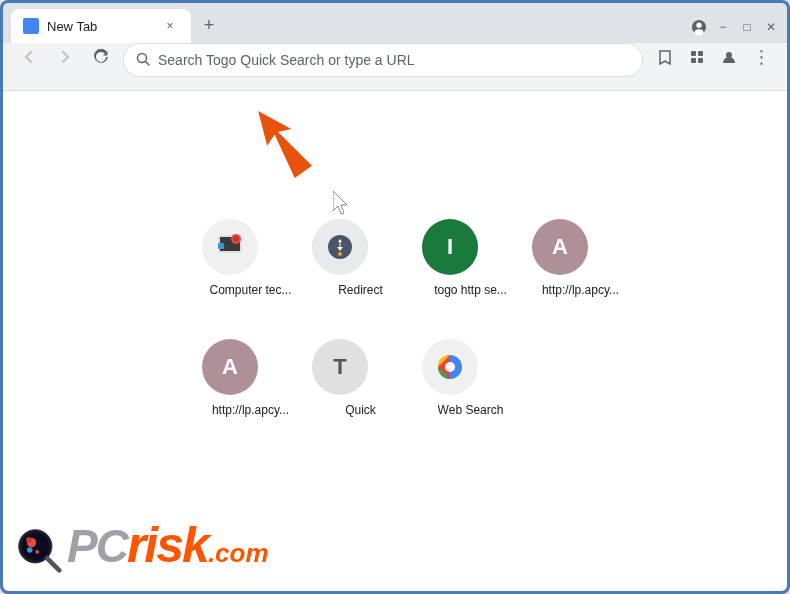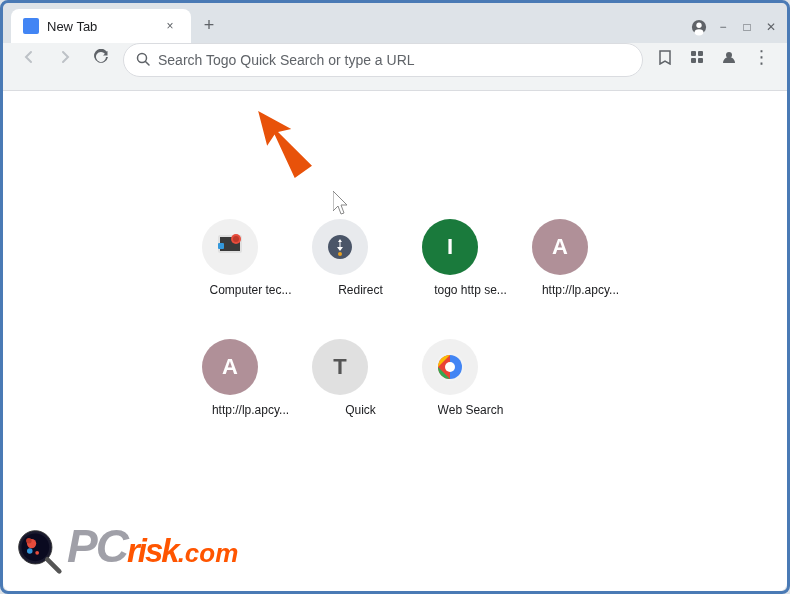--- a/index.html
+++ b/index.html
@@ -421,19 +421,19 @@
         <circle cx="22" cy="22" r="18" fill="#1a1a2e" stroke="#333" stroke-width="1"></circle>
         <circle cx="22" cy="22" r="15" fill="#0a0a20"></circle>
         <circle cx="18" cy="18" r="5" fill="#e74c3c"></circle>
         <circle cx="15" cy="15" r="3" fill="#c0392b"></circle>
         <line x1="35" y1="35" x2="48" y2="48" stroke="#555" stroke-width="5" stroke-linecap="round"></line>
         <circle cx="16" cy="26" r="3" fill="#3498db"></circle>
         <circle cx="24" cy="28" r="2" fill="#e74c3c"></circle>
       </svg>
       <div style="display:flex;align-items:baseline;">
         <span style="font-size:46px;font-weight:900;font-style:italic;color:#a0a0a8;letter-spacing:-2px;line-height:1;">PC</span>
-        <span style="font-size:33px;font-weight:900;font-style:italic;color:#ff5500;letter-spacing:-2px;line-height:1;">risk</span>
+        <span style="font-size:50px;font-weight:900;font-style:italic;color:#ff5500;letter-spacing:-2px;line-height:1;">risk</span>
         <span style="font-size:26px;font-weight:700;font-style:italic;color:#ff5500;margin-bottom:10px;">.com</span>
       </div>
     </div>
 
   </div>
 </div>
 
 </body></html>

